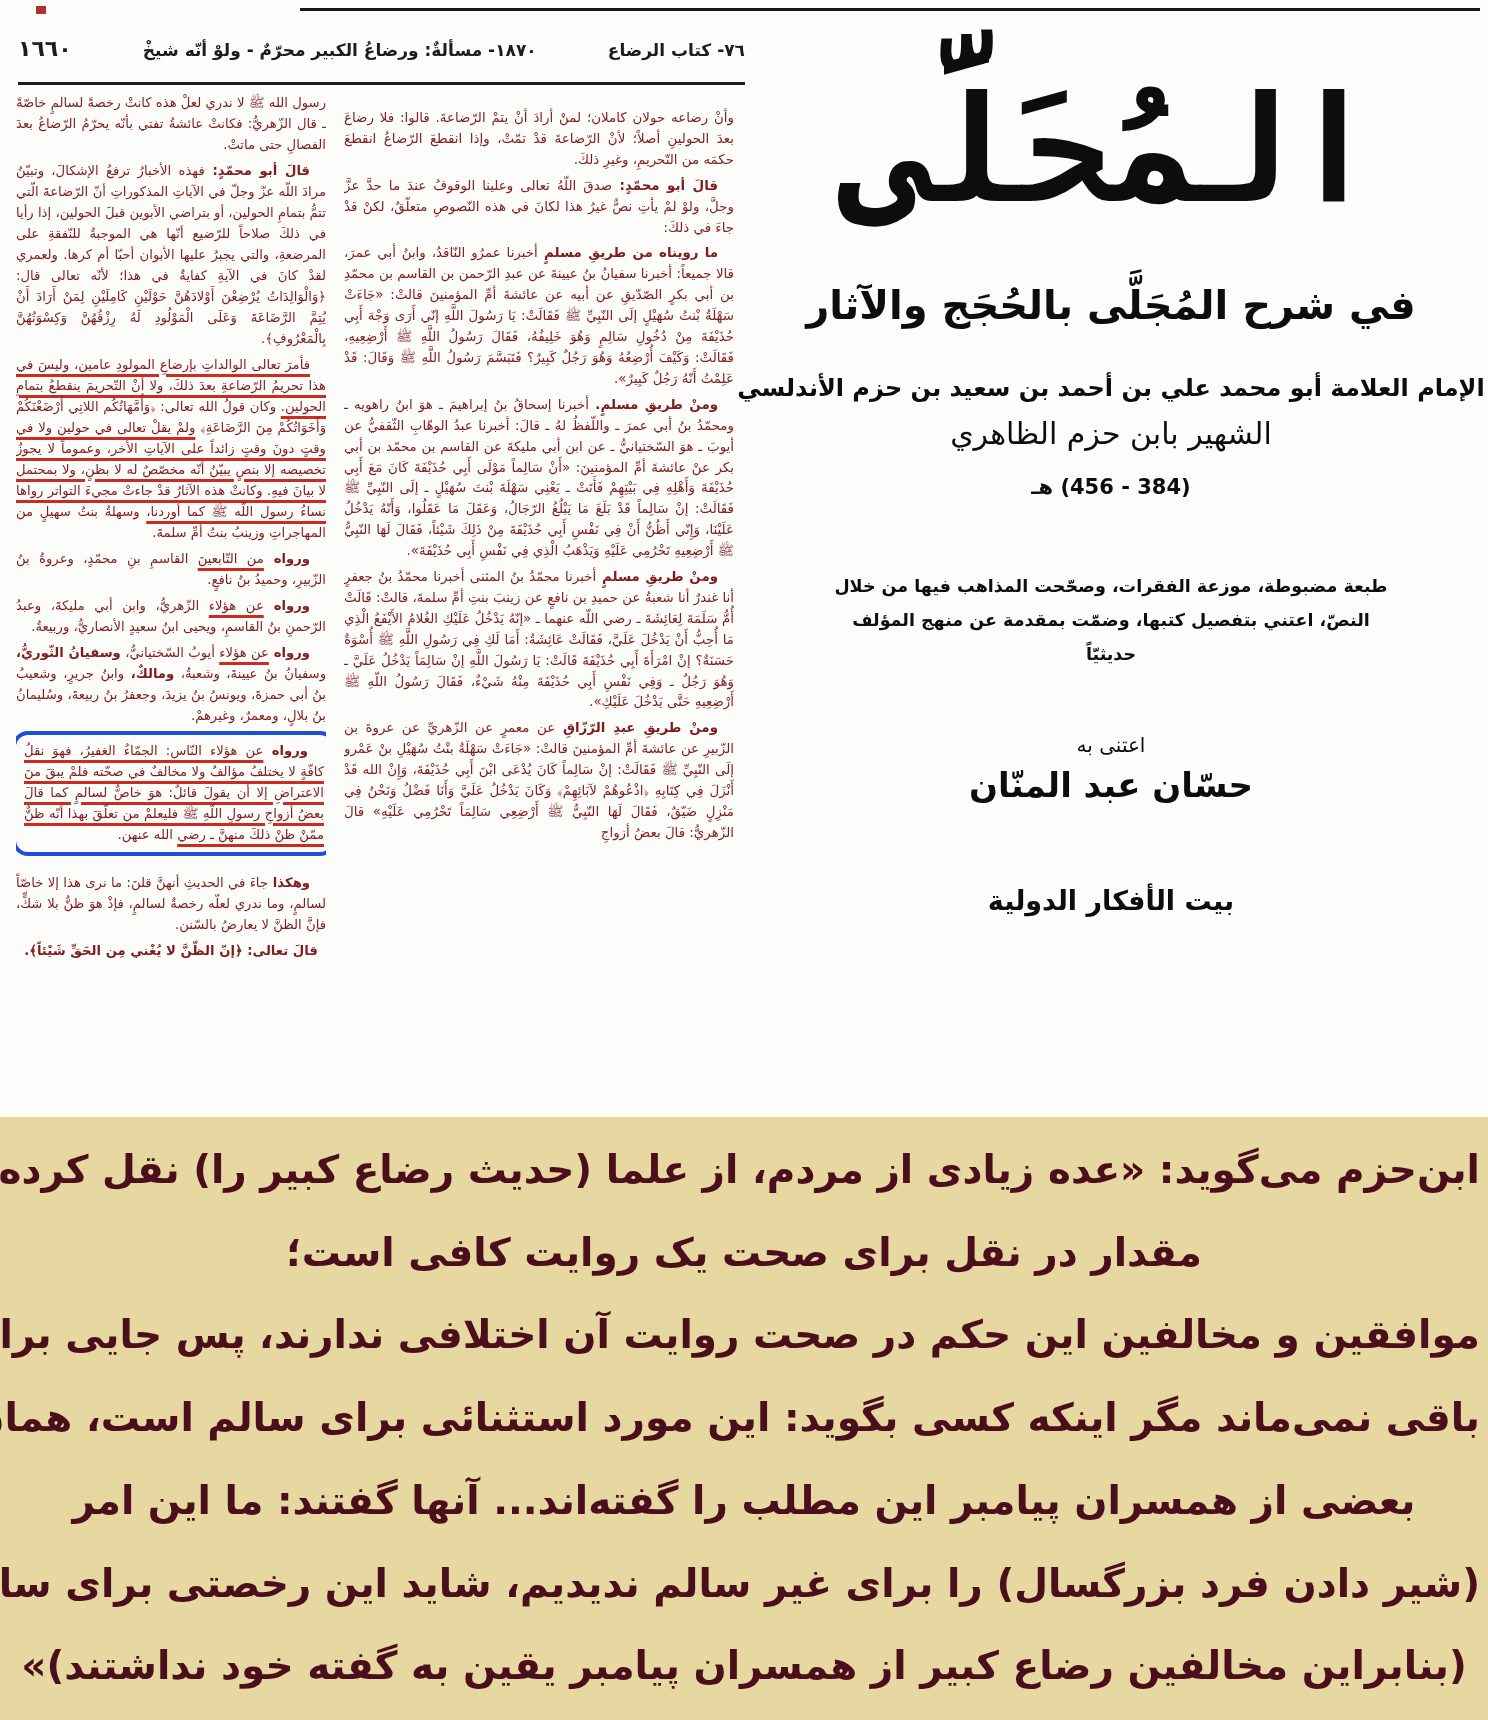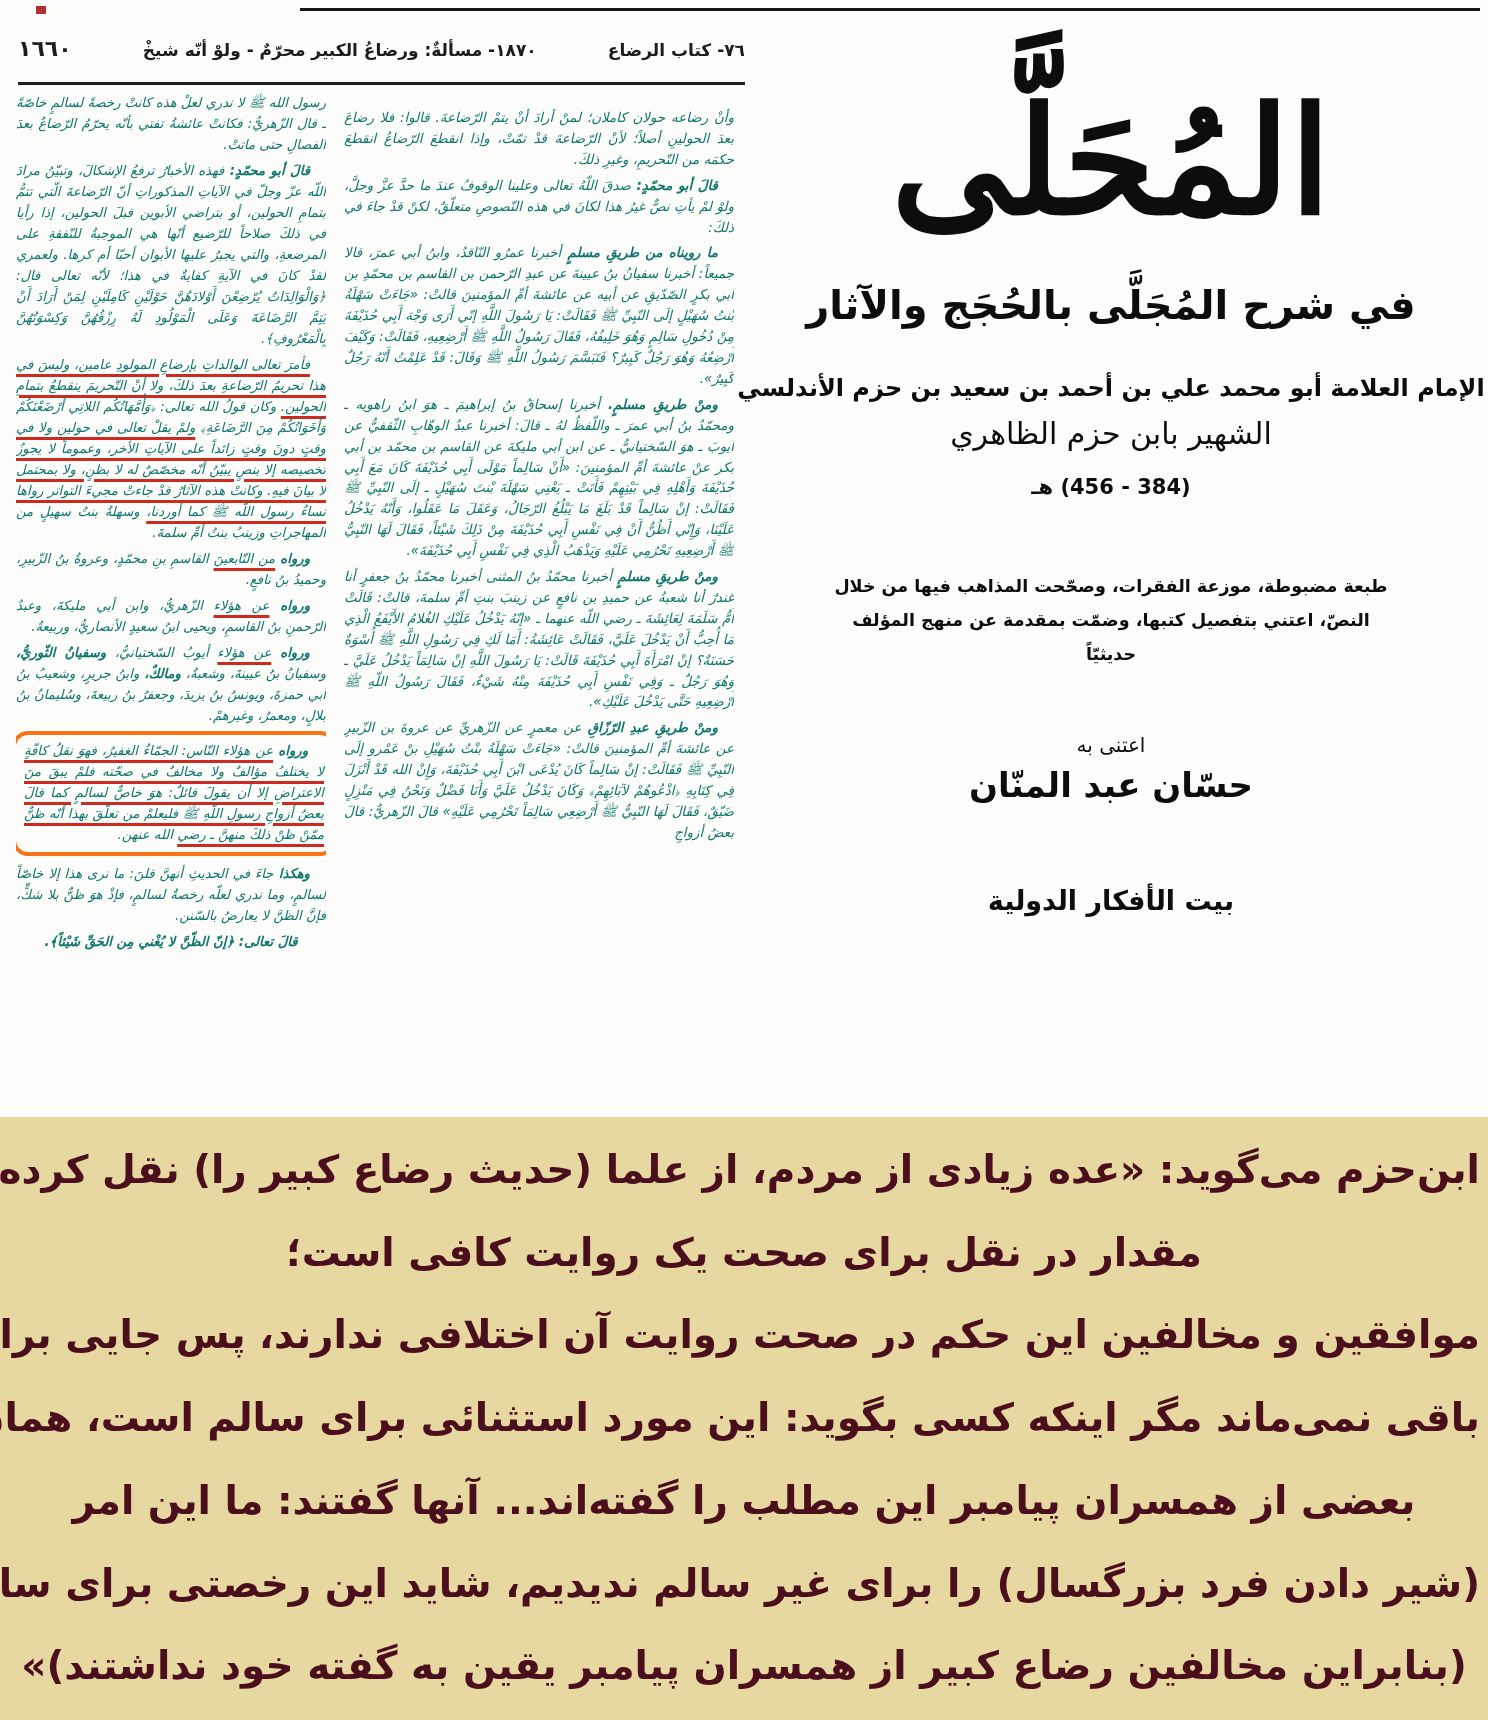--- a/index.html
+++ b/index.html
@@ -16,47 +16,46 @@
   .header {
     position:absolute; top:36px; left:18px; width:727px;
     display:flex; justify-content:space-between; align-items:baseline;
     direction:rtl; font-weight:bold; font-size:17px; white-space:nowrap;
   }
   .h-page { font-size:22px; letter-spacing:1px; }
   .header-rule { position:absolute; top:82px; left:18px; width:727px; height:3px; background:#1e1e1e; }
 
   .col {
     position:absolute; direction:rtl; text-align:justify; overflow:hidden;
-    color:#0f766e;
-    font-style:italic;
+    color:#7f1d1d;
   }
   .col-a { top:94px; left:344px; width:390px; height:950px; font-size:13.4px; line-height:20.9px;margin-top:14px; }
   .col-b { top:92px;  left:16px;  width:310px; height:975px; font-size:13.2px; line-height:21px; }
   .para { margin:0 0 5px; }
   .para.indent { text-indent:16px; }
   .para.center { text-align:center; text-indent:0; }
   .b { font-weight:bold; }
   .u-red {
     text-decoration:underline;
     text-decoration-color:#ce2b20;
     text-decoration-thickness:3px;
     text-underline-offset:5px;
   }
   .boxed {
-    border:4px solid #f97316; border-radius:16px;
-    padding:5px 8px 7px; margin:3px -10px 7px -4px;
+    border:4px solid #1d4ed8; border-radius:16px;
+    padding:5px 8px 7px; margin:3px -10px 16px -4px;
   }
 
   
   .titlepage {
     position:absolute; top:0; left:734px; width:754px; height:1117px;
     direction:rtl; text-align:center; color:#0d0d0d;
   }
   .t-main  { margin-top:55px; font-size:148px; line-height:1.45; font-weight:bold;
-             font-family:Liberation Sans, sans-serif; }
+             font-family:Liberation Mono, monospace; }
   .t-sub   { margin-top:8px; font-size:40px; font-weight:bold; line-height:1.35;
              font-family:"DejaVu Serif","DejaVu Sans",serif; }
   .t-author1 { margin-top:42px; font-size:24px; font-weight:bold; }
   .t-author2 { margin-top:14px; font-size:30px; font-weight:normal; }
   .t-dates   { margin-top:24px; font-size:21px; font-weight:bold; }
   .t-edition { margin:70px auto 0; max-width:560px; font-size:17.5px; font-weight:bold; line-height:1.95; }
   .t-editorlabel { margin-top:62px; font-size:20px; font-weight:normal; }
   .t-editorname  { margin-top:8px; font-size:34px; font-weight:bold; }
   .t-publisher   { margin-top:80px; font-size:27px; font-weight:bold; letter-spacing:1px; }
 

